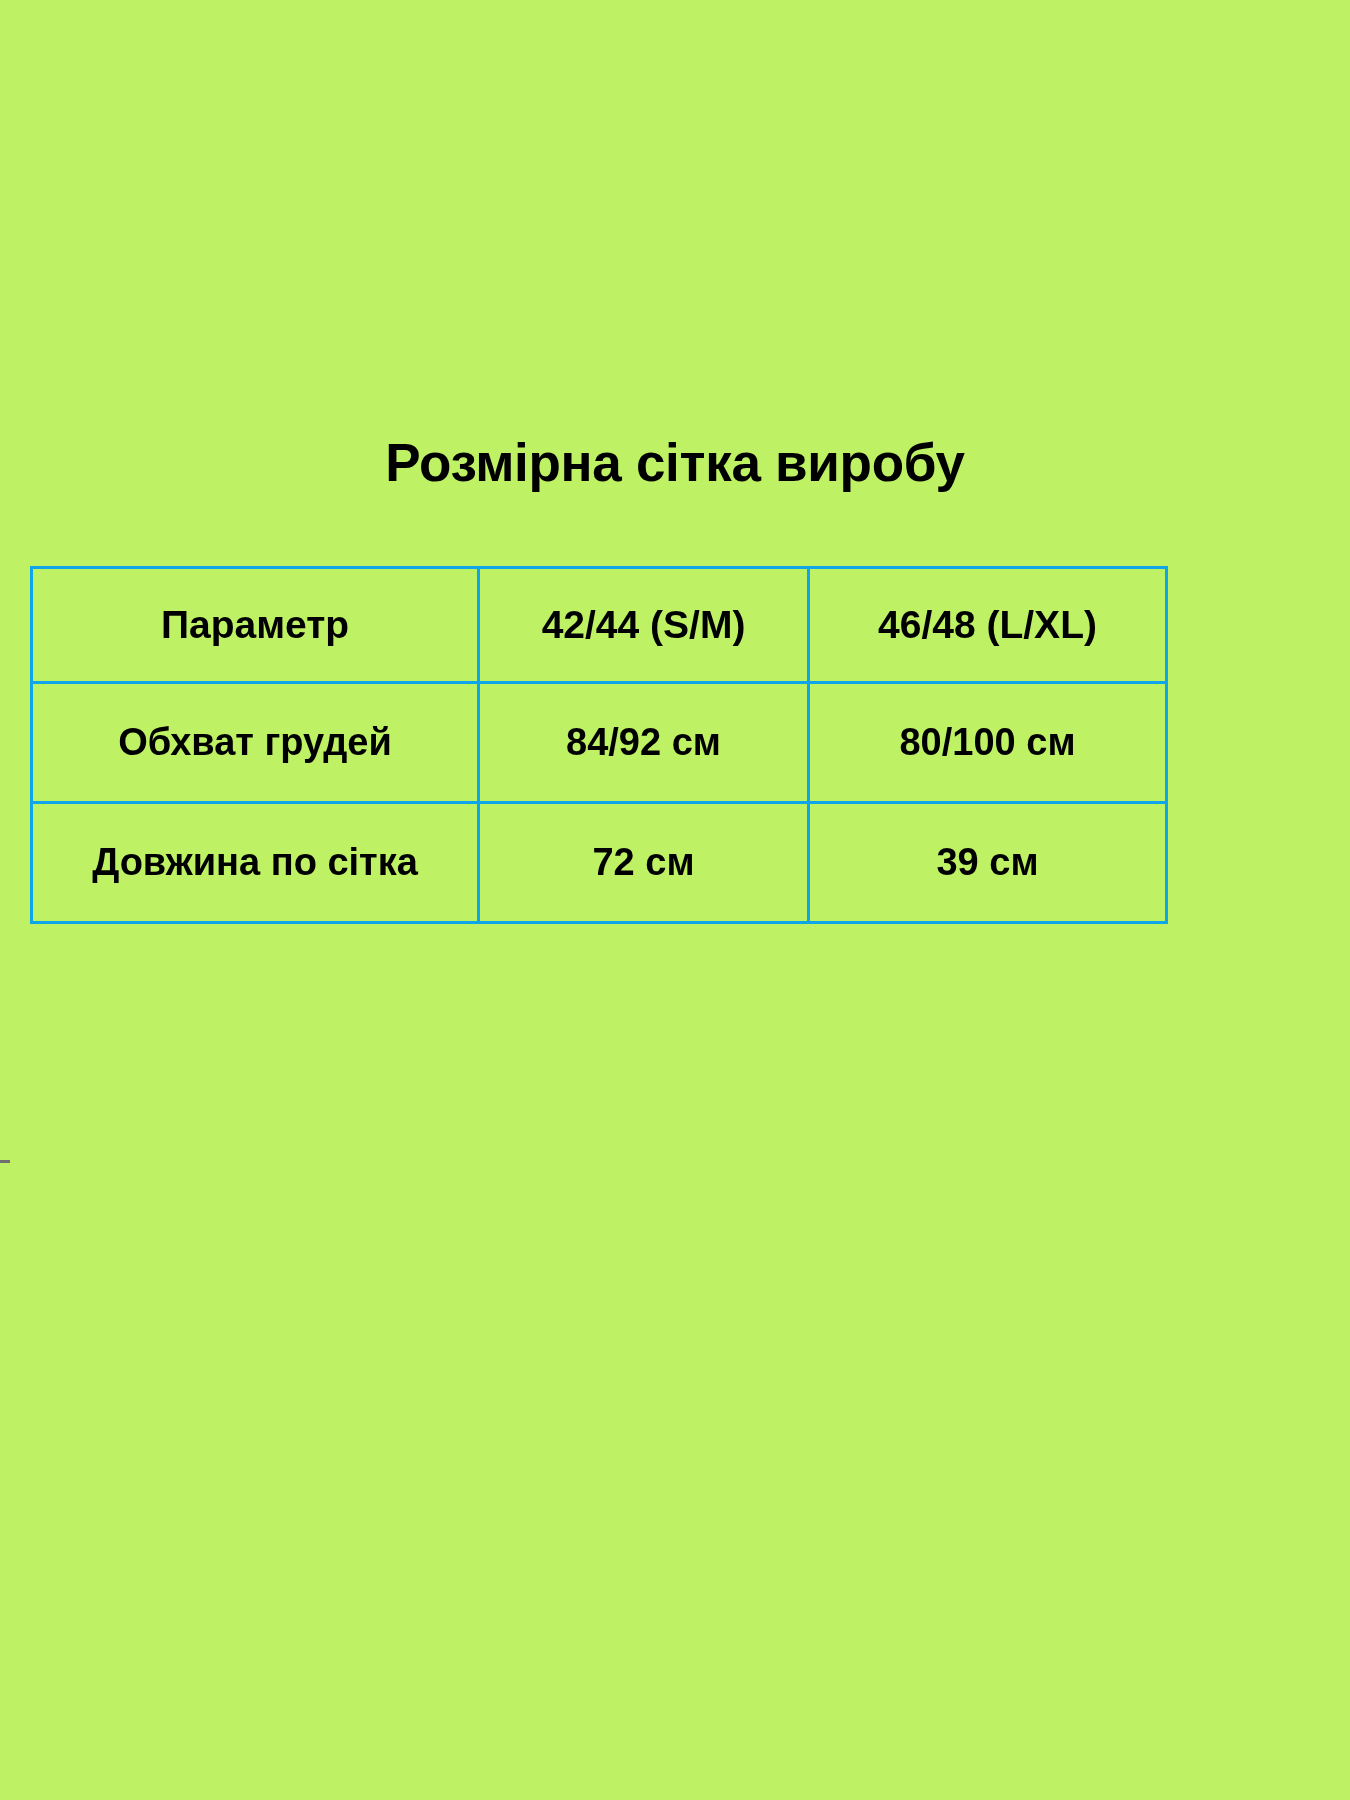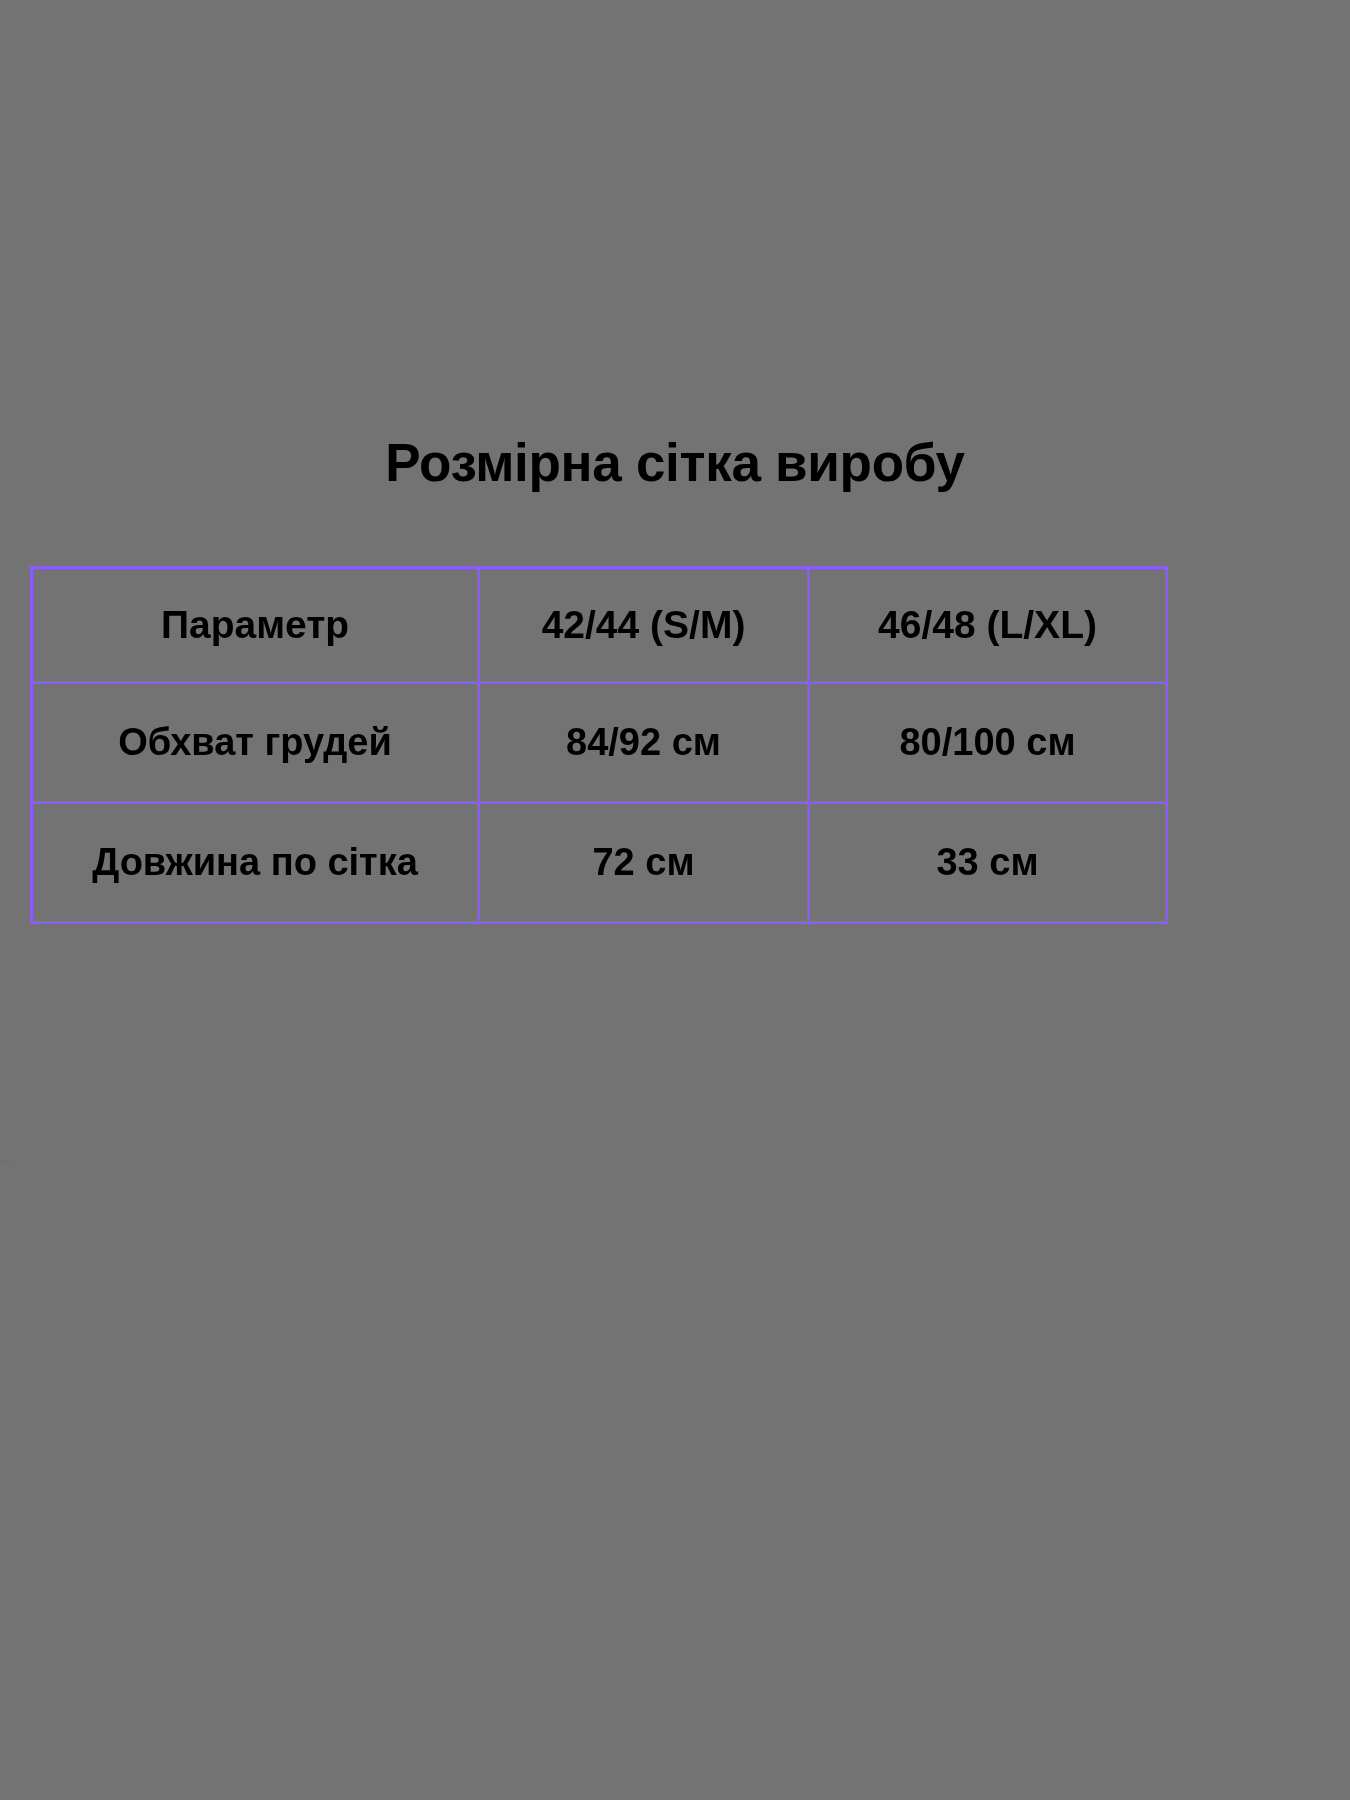--- a/index.html
+++ b/index.html
@@ -15,21 +15,21 @@
     position: relative;
     overflow: hidden;
   }
 
   .sheet {
     position: absolute;
     left: 0;
     top: 0;
     width: 1350px;
     height: 1800px;
-    background: #737373;
+    background: #bef264;
   }
 
   .title {
     position: absolute;
     left: 0;
     top: 432px;
     width: 1350px;
     text-align: center;
     font-size: 53px;
     font-weight: bold;
@@ -44,21 +44,21 @@
     width: 1135px;
   }
 
   table.size-grid {
     border-collapse: collapse;
     width: 1135px;
     table-layout: fixed;
   }
 
   table.size-grid td {
-    border: 3px solid #8b5cf6;
+    border: 3px solid #0ea5e9;
     text-align: center;
     vertical-align: middle;
     font-size: 38px;
     color: #000000;
     padding: 0;
   }
 
   table.size-grid col.c1 { width: 447px; }
   table.size-grid col.c2 { width: 330px; }
   table.size-grid col.c3 { width: 358px; }
@@ -111,21 +111,21 @@
         <tr class="data-row">
           <td class="param">Обхват грудей</td>
           <td>84/92 см</td>
           <td>80/100 см</td>
         </tr>
 
 
         <tr class="data-row">
           <td class="param">Довжина по сітка</td>
           <td>72 см</td>
-          <td>33 см</td>
+          <td>39 см</td>
         </tr>
 
       </tbody>
     </table>
   </div>
 
   <div class="tick"></div>
 
 </div>
 

